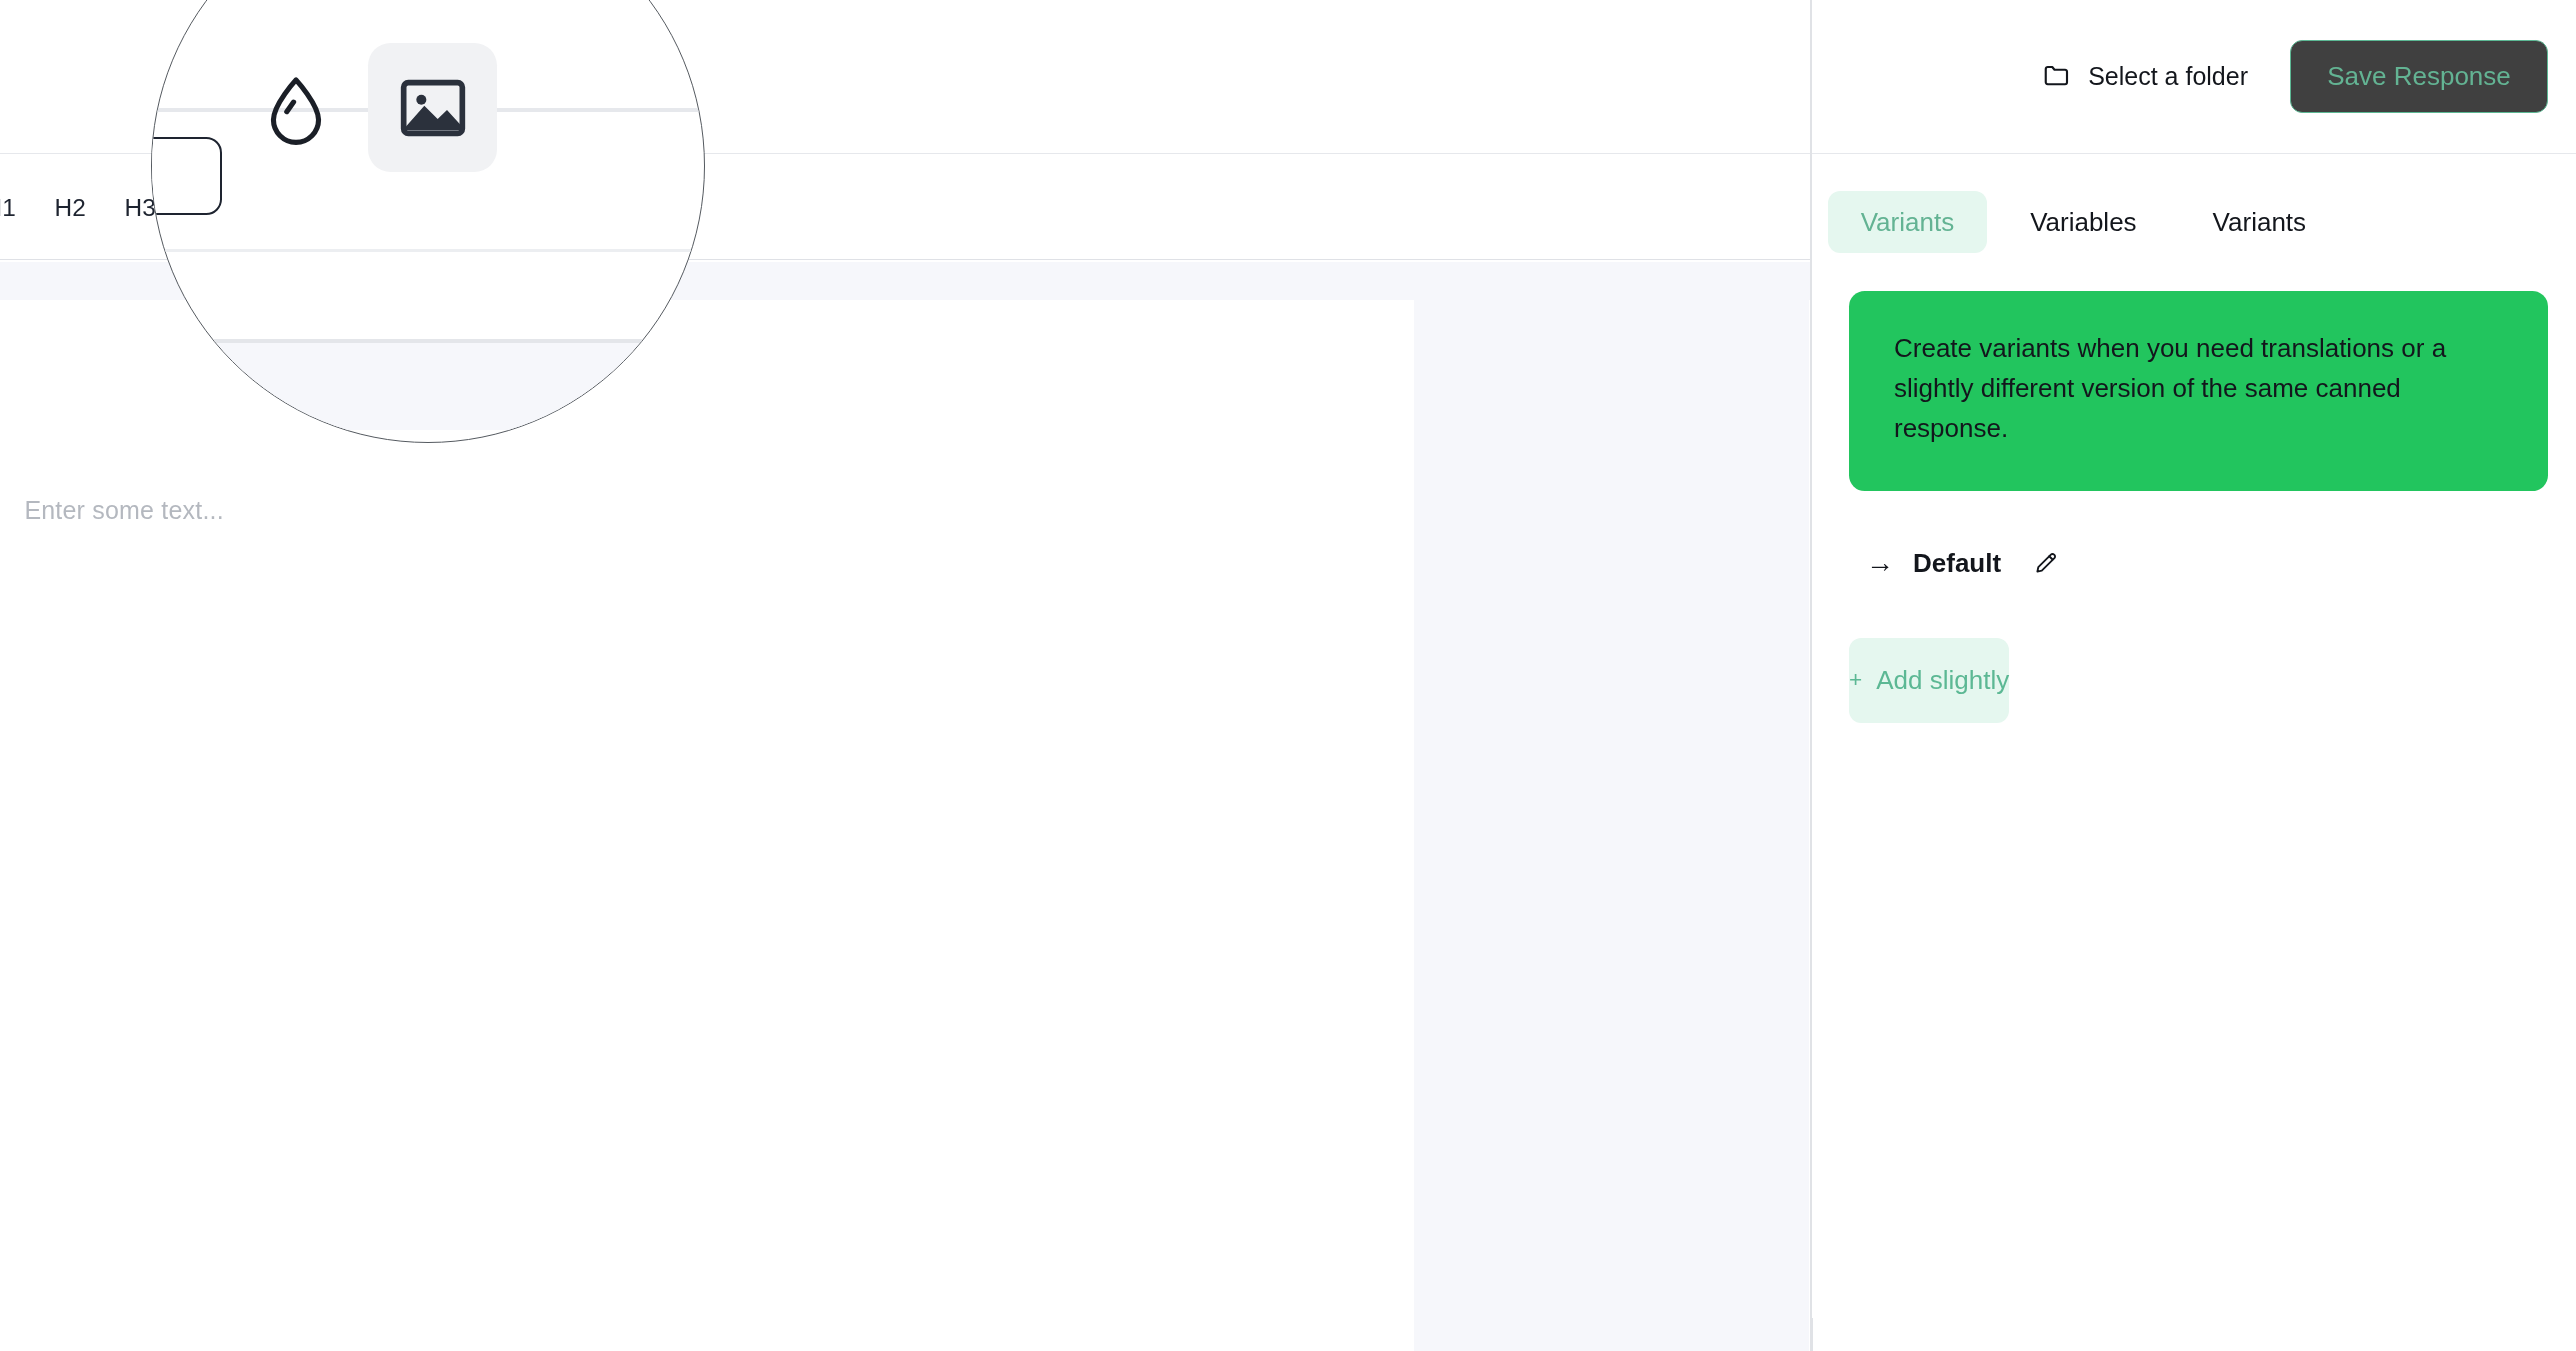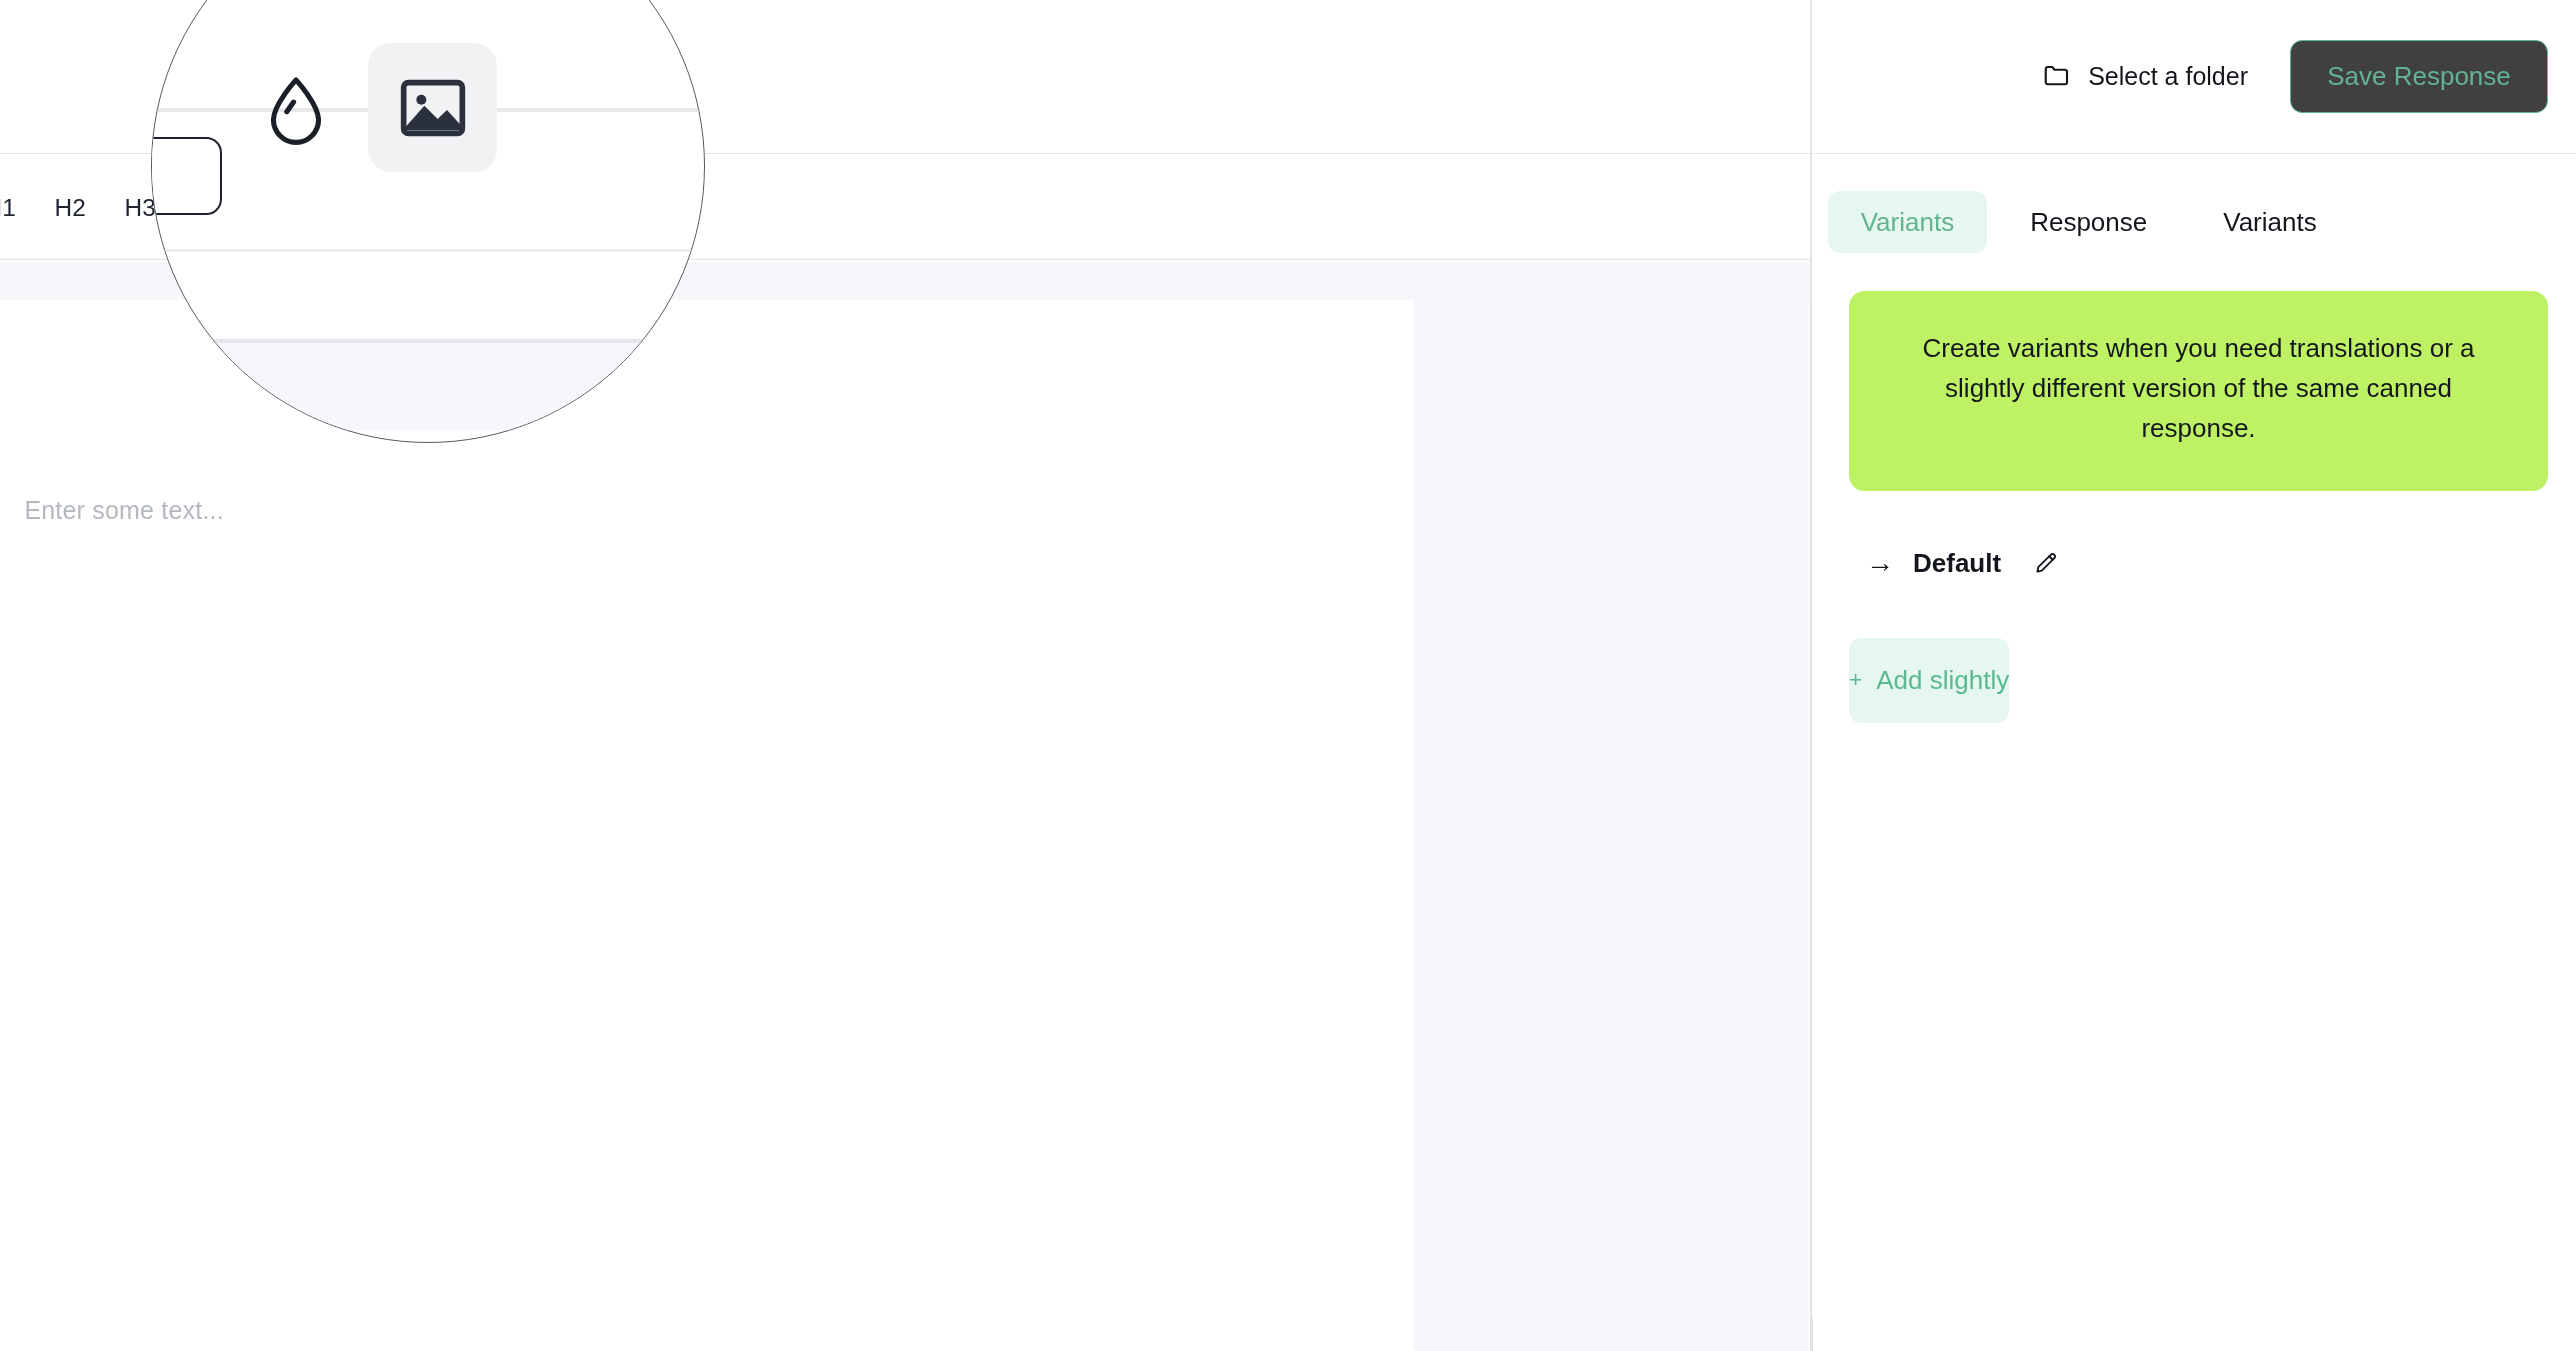--- a/index.html
+++ b/index.html
@@ -222,24 +222,24 @@
     white-space: nowrap;
   }
   .tab.active {
     background: #e5f7ef;
     color: #63b393;
   }
 
   
   .info-card {
     margin: 38px 28px 0 37px;
-    background: #bef264;
+    background: #22c55e;
     border-radius: 15.7px;
     padding: 38px 45px 42px 45px;
-    text-align: center;
+    text-align: left;
     font-size: 26px;
     line-height: 1.53;
     color: #13161c;
     font-family: "Liberation Sans", sans-serif;
   }
 
   
   .variant-row {
     display: flex;
     align-items: center;
@@ -410,21 +410,21 @@
           </svg>
         </span>
         <span class="label">Select a folder</span>
       </button>
 
       <button class="save-btn">Save Response</button>
     </div>
 
     <div class="tabs">
       <button class="tab active">Variants</button>
-      <button class="tab">Response</button>
+      <button class="tab">Variables</button>
       <button class="tab">Variants</button>
     </div>
 
     <div class="info-card">Create variants when you need translations or a slightly different version of the same canned response.</div>
 
     <div class="variant-row">
       <span class="variant-arrow">→</span>
       <span class="variant-label">Default</span>
       <button class="variant-edit">
         <svg width="28" height="28" viewBox="0 0 24 24" fill="none" stroke="#13161c" stroke-width="1.6" stroke-linecap="round" stroke-linejoin="round">

